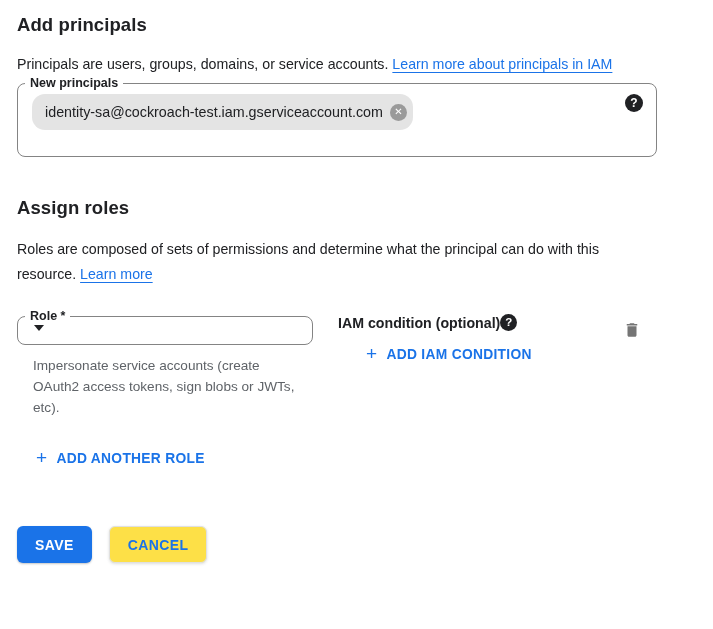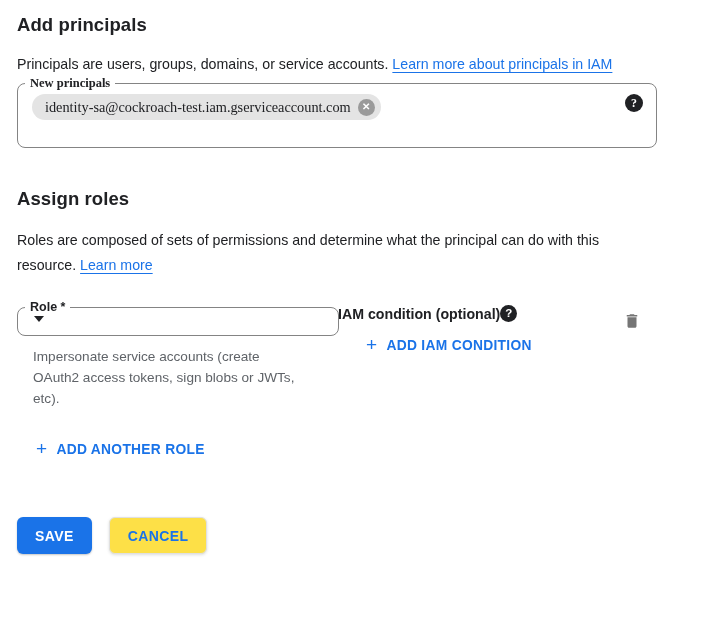--- a/index.html
+++ b/index.html
@@ -58,34 +58,33 @@
     color: #202124;
     padding: 0 5px;
     margin-left: 7px;
     line-height: 13px;
   }
   .principals-field {
     margin-top: 16px;
     width: 640px;
     box-sizing: border-box;
     min-height: 71px;
-    font-family: Liberation Serif, serif;
   }
   .principals-content {
     display: flex;
     align-items: flex-start;
     justify-content: space-between;
     padding: 4px 13px 26px 14px;
   }
   .chip {
     display: inline-flex;
     align-items: center;
     background: #e4e4e4;
     border-radius: 13px;
-    height: 26px;
+    height: 36px;
     padding: 0 6px 0 13px;
     font-size: 14.3px;
     color: #202124;
     white-space: nowrap;
   }
   .chip-close {
     width: 17px;
     height: 17px;
     border-radius: 50%;
     background: #9a9a9a;
@@ -123,21 +122,21 @@
     line-height: 24px;
   }
   
   .role-row {
     display: flex;
     align-items: flex-start;
     margin-top: 23px;
   }
   .role-col { width: 296px; flex: 0 0 auto; }
   .select-field {
-    width: 322px;
+    width: 296px;
     box-sizing: border-box;
     cursor: pointer;
   }
   .select-value-row {
     display: flex;
     align-items: center;
     justify-content: space-between;
     padding: 2px 15px 13px 16px;
   }
   .select-value {

